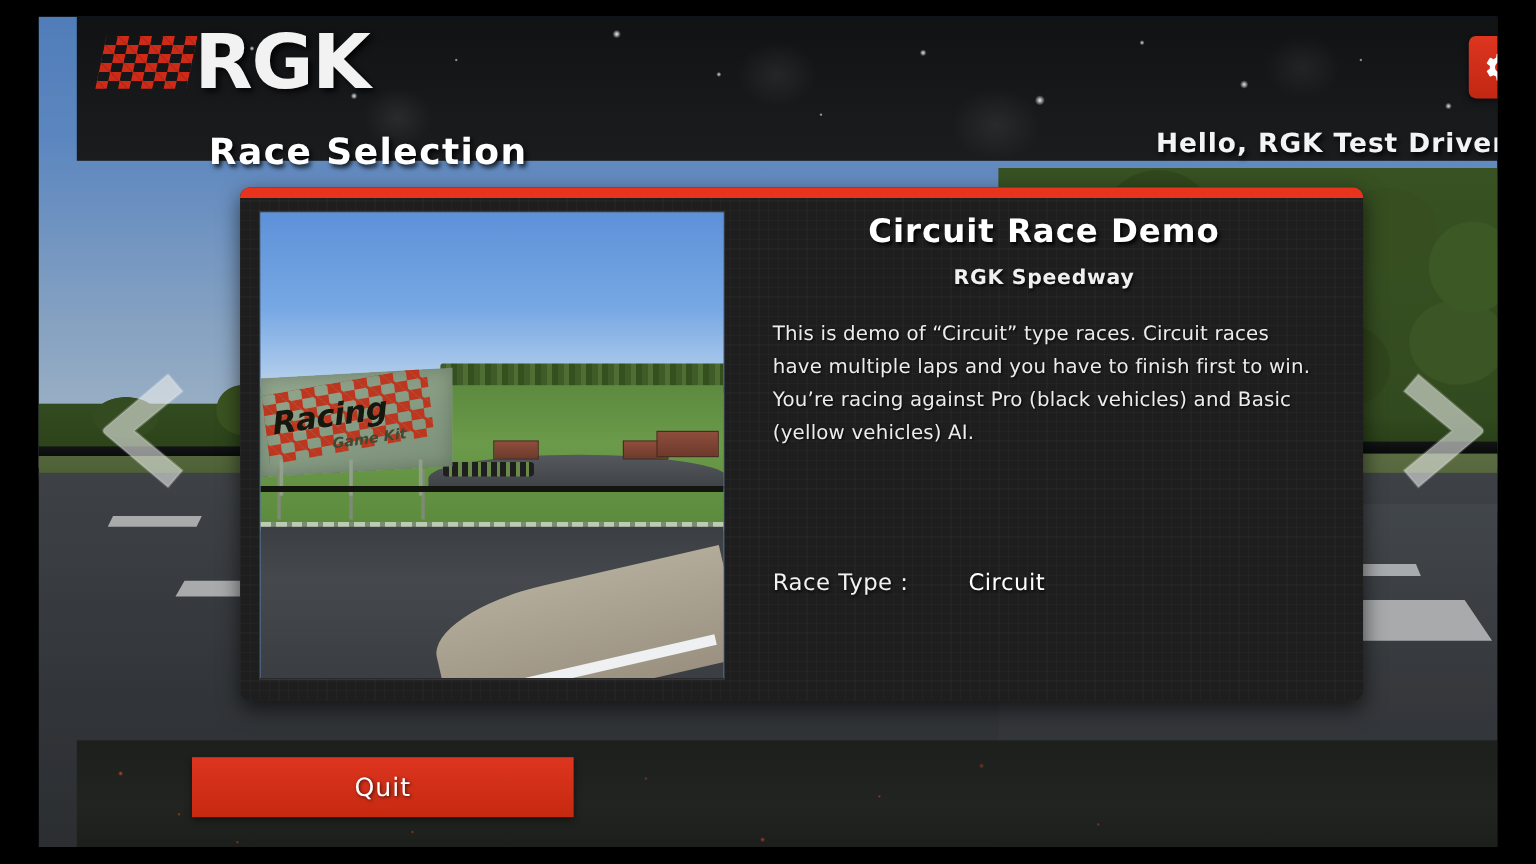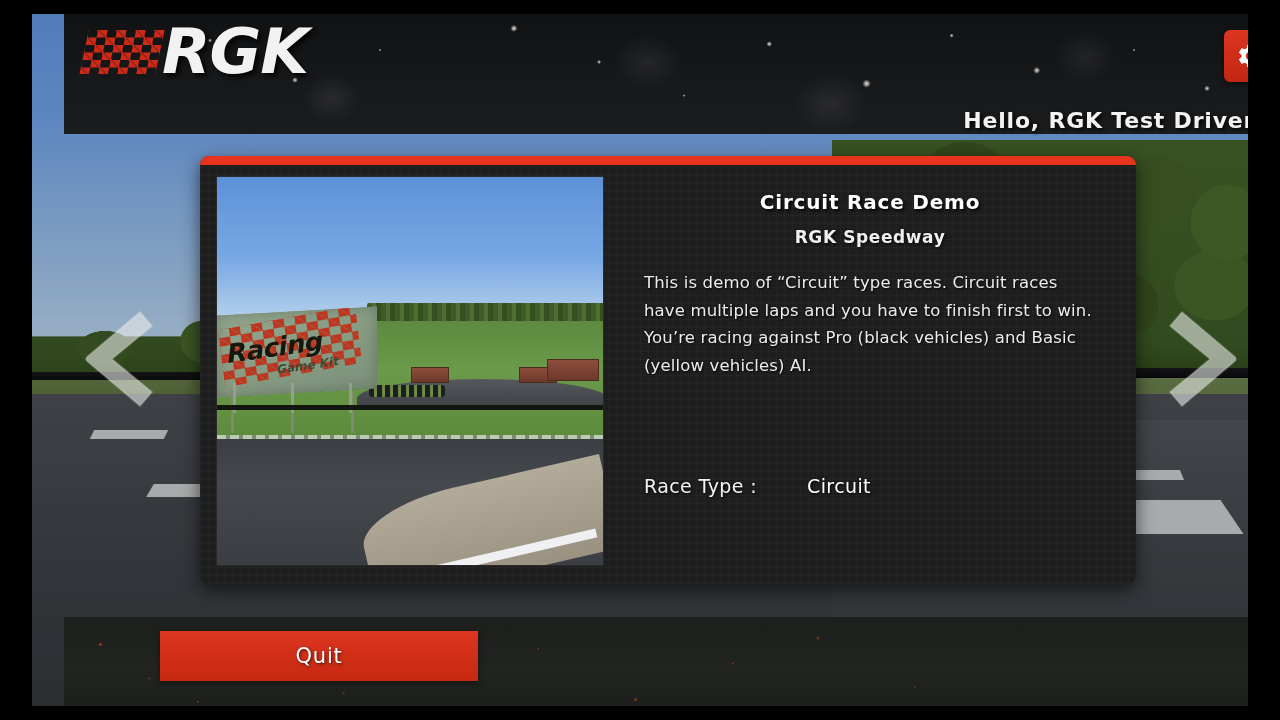--- a/index.html
+++ b/index.html
@@ -112,21 +112,21 @@
     width: 76px; height: 44px; margin-right: 2px;
     transform: skewX(-12deg);
     background-image:
       linear-gradient(45deg, #cf2a17 25%, transparent 25%, transparent 75%, #cf2a17 75%),
       linear-gradient(45deg, #cf2a17 25%, transparent 25%, transparent 75%, #cf2a17 75%);
     background-size: 19px 15px;
     background-position: 0 0, 9.5px 7.5px;
   }
   #brand {
     font-family: "DejaVu Sans", sans-serif;
-    font-size: 63px; font-weight: bold; font-style: italic;
+    font-size: 63px; font-weight: bold; 
     color: #f2f2f2; letter-spacing: -1px; line-height: 1;
     text-shadow: 3px 3px 5px rgba(0,0,0,.85);
     text-align: center;
   }
   #page-title {
     position: absolute; left: 110px; top: 96px;
     font-family: "DejaVu Sans", sans-serif;
     font-size: 30px; font-weight: 600; color: #ffffff; letter-spacing: 1.2px;
     text-shadow: 2px 2px 4px rgba(0,0,0,.9);
   }
@@ -232,22 +232,22 @@
   .pv-gravel { position:absolute; right:-10px; bottom:-12px; width:250px; height:96px;
     background: linear-gradient(180deg,#b3ab9a,#9a9181);
     transform: rotate(-13deg); border-radius: 40% 0 0 0; }
   .pv-white-edge { position:absolute; right:4px; bottom:4px; width:210px; height:9px;
     background:#eef0f1; transform: rotate(-13deg); }
 
   
   #card-info { position: absolute; left: 420px; top: 18px; width: 500px; height: 400px; }
   #race-title {
     text-align: center; color: #ffffff;
-    font-family: "DejaVu Sans", sans-serif; font-size: 20px; font-weight: 600;
-    letter-spacing: .8px; margin-top: 16px;
+    font-family: "DejaVu Sans", sans-serif; font-size: 27px; font-weight: 600;
+    letter-spacing: .8px; margin-top: 4px;
     text-shadow: 2px 2px 3px rgba(0,0,0,.85);
   }
   #race-subtitle {
     text-align: center; color: #f0f0f0;
     font-family: "DejaVu Sans", sans-serif; font-size: 17px; font-weight: 600;
     letter-spacing: .6px; margin-top: 13px;
     text-shadow: 1px 1px 3px rgba(0,0,0,.85);
   }
   #race-description {
     margin: 22px 25px 0 24px;
@@ -329,20 +329,21 @@
       <div class="road-line ln5"></div>
       <div class="road-line ln6"></div>
       <div class="scene-dark"></div>
     </div>
 
     <div id="header">
       <div id="logo-row">
         <div class="checker"></div>
         <div id="brand">RGK</div>
       </div>
+      <div id="page-title">Race Selection</div>
       <div id="greeting">Hello,  RGK Test Driver!</div>
       <div id="settings-button">
         <svg width="28" height="28" viewBox="0 0 24 24">
           <path fill="#ffffff" d="M19.14 12.94a7.4 7.4 0 000-1.88l2.03-1.58a.5.5 0 00.12-.64l-1.92-3.32a.5.5 0 00-.6-.22l-2.39.96a7.3 7.3 0 00-1.63-.94l-.36-2.54a.5.5 0 00-.5-.42h-3.84a.5.5 0 00-.5.42l-.36 2.54c-.59.24-1.13.56-1.63.94l-2.39-.96a.5.5 0 00-.6.22L2.65 8.84a.5.5 0 00.12.64l2.03 1.58a7.4 7.4 0 000 1.88l-2.03 1.58a.5.5 0 00-.12.64l1.92 3.32c.13.22.38.3.6.22l2.39-.96c.5.38 1.04.7 1.63.94l.36 2.54c.04.24.25.42.5.42h3.84c.25 0 .46-.18.5-.42l.36-2.54c.59-.24 1.13-.56 1.63-.94l2.39.96c.22.08.47 0 .6-.22l1.92-3.32a.5.5 0 00-.12-.64l-2.03-1.58zM12 15.6A3.6 3.6 0 1115.6 12 3.6 3.6 0 0112 15.6z"></path>
         </svg>
       </div>
     </div>
 
     <div class="nav-arrow" id="nav-prev">
       <svg width="82" height="106" viewBox="0 0 82 106">

